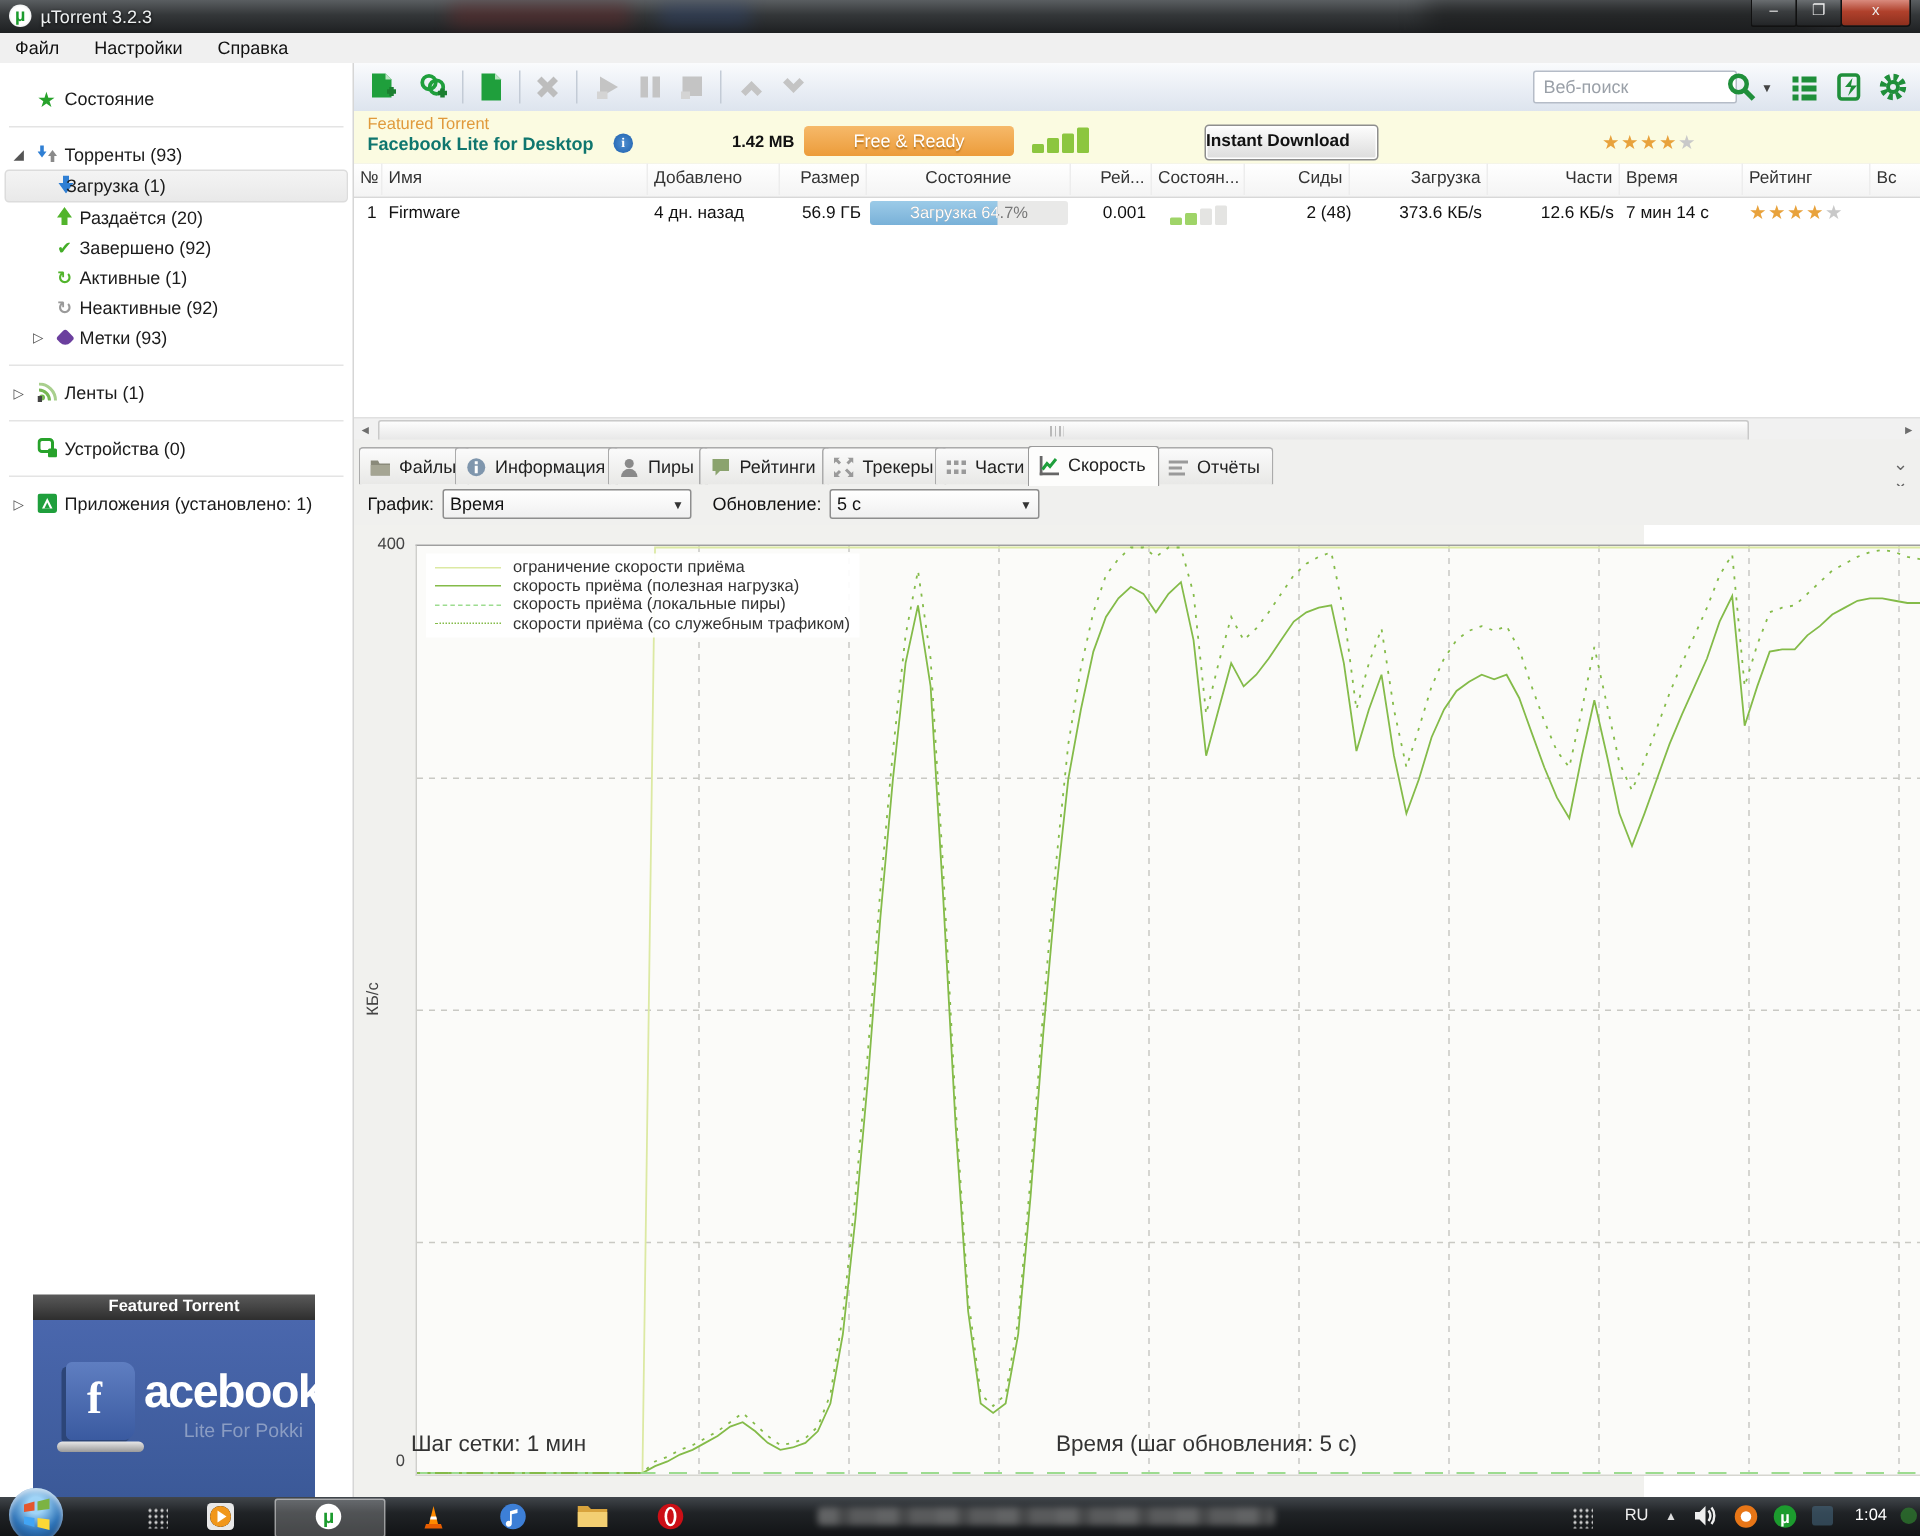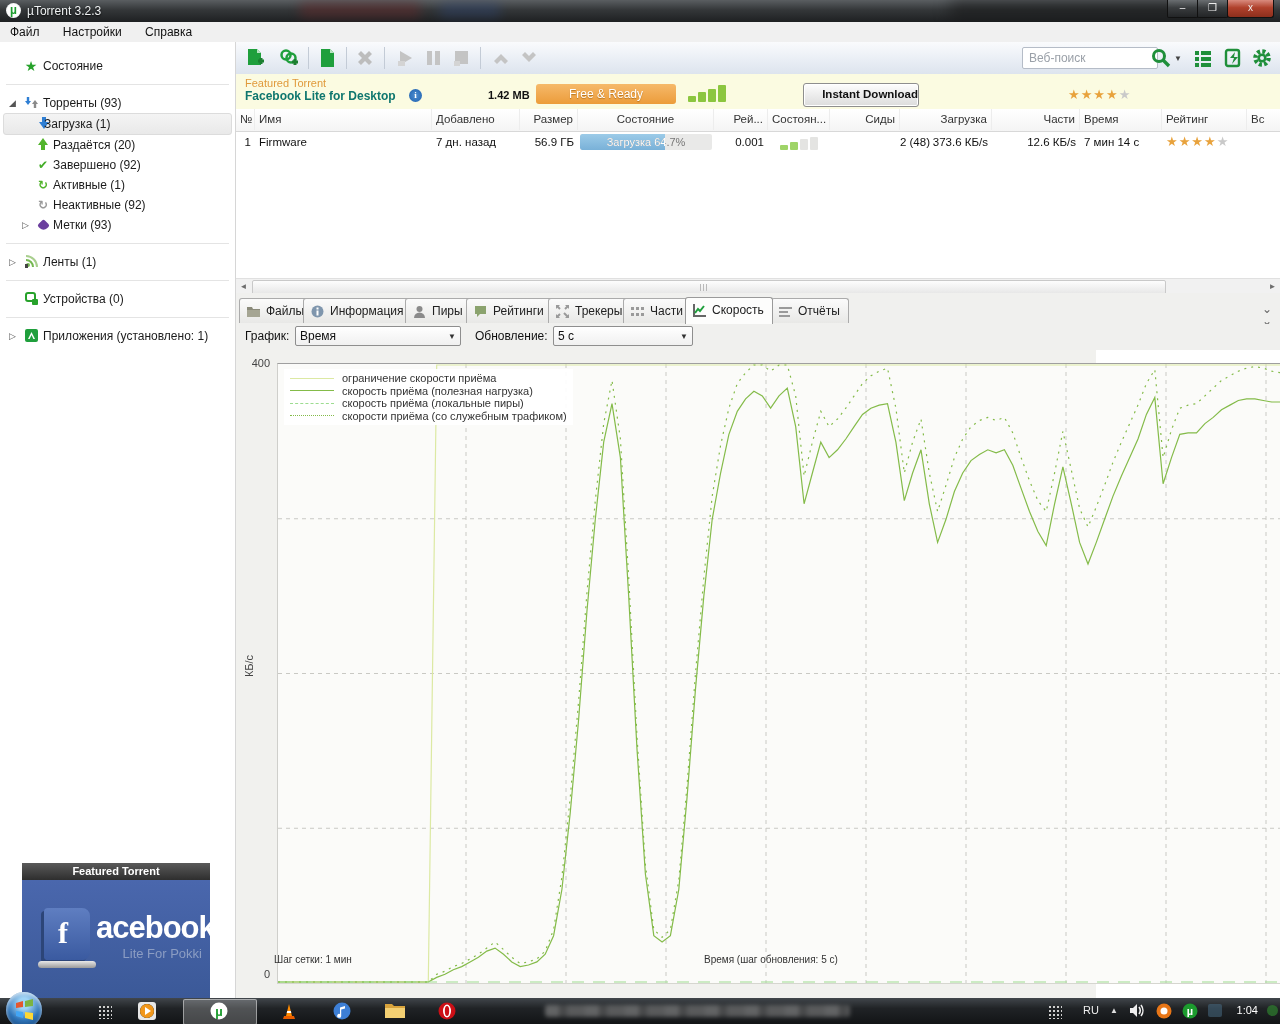--- a/index.html
+++ b/index.html
@@ -67,21 +67,21 @@
   #banner .kicker{position:absolute;left:9px;top:3px;color:#e09a3c}
   #banner .btitle{position:absolute;left:9px;top:15px;font-size:12px;font-weight:bold;color:#0f766e}
   .info-dot{position:absolute;left:173px;top:15px;width:13px;height:13px;border-radius:50%;
     background:radial-gradient(#4f8fd0,#1c5fae);color:#fff;font-size:9px;font-weight:bold;text-align:center;line-height:13px;font-family:"Liberation Serif",serif}
   #banner .bsize{position:absolute;left:252px;top:15px;font-weight:bold;color:#111}
   .free-badge{position:absolute;left:300px;top:10px;width:140px;height:20px;border-radius:3px;
     background:linear-gradient(#f6b96a,#ec9c3a);color:#fff;font-size:12px;text-align:center;line-height:20px;text-shadow:0 1px 1px #b5741f}
   .sigbars{position:absolute;display:flex;align-items:flex-end}
   .sigbars i{display:block;width:8px;margin-right:2px;border-radius:1px}
   .instant-btn{position:absolute;left:567px;top:9px;width:114px;height:22px;border:1px solid #8e8e8e;border-radius:3px;
-    background:linear-gradient(#fdfdfd,#eee 45%,#dcdcdc);font-size:11.5px;font-weight:bold;text-align:right;line-height:21px;color:#111;box-shadow:inset 0 0 0 1px #fff}
+    background:linear-gradient(#fdfdfd,#eee 45%,#dcdcdc);font-size:11.5px;font-weight:bold;text-align:left;line-height:21px;color:#111;box-shadow:inset 0 0 0 1px #fff}
   .stars{letter-spacing:1px;font-size:13px;color:#c9c9c9}
   .stars .on{color:#e8a23c}
   #banner .stars{position:absolute;left:832px;top:13px}
   
   #tbl-head{position:absolute;left:0;top:67px;width:1044px;height:22px;background:linear-gradient(#fff,#f4f4f4);
     border-bottom:1px solid #d8d8d8;font-size:11.5px;color:#333}
   .hcell{position:absolute;top:0;height:21px;line-height:21px;border-right:1px solid #ededed;padding:0 4px;box-sizing:border-box;overflow:hidden;white-space:nowrap}
   #tbl-row{position:absolute;left:0;top:89px;width:1044px;height:22px;font-size:11.5px;color:#111}
   .ccell{position:absolute;top:0;height:22px;line-height:22px;padding:0 4px;box-sizing:border-box;white-space:nowrap;overflow:hidden}
   .ra{text-align:right}.ca{text-align:center}
@@ -109,21 +109,21 @@
   .dropdown{position:absolute;top:2px;height:20px;background:linear-gradient(#fff,#f0f0f0);
     border:1px solid #8e8e8e;border-radius:2px;font-size:12px;line-height:19px;padding:0 4px;box-sizing:border-box}
   .dropdown .dd-arrow{position:absolute;right:4px;top:0;font-size:8px;color:#333;line-height:19px}
   
   #graph{position:absolute;left:0;top:308px;width:860px;height:648px;background:#f1f1ee}
   #plot{position:absolute;left:41px;top:13px;width:1002px;height:619px;background:#fbfbf9;
     border-top:1px solid #9f9f9f;border-left:1px solid #cfcfcb;border-bottom:1px solid #d6d6d0;overflow:hidden}
   #plot svg{display:block}
   .ytick{position:absolute;width:32px;text-align:right;font-size:11px;color:#444}
   #ylab{position:absolute;left:2px;top:310px;font-size:11px;color:#444;transform:rotate(-90deg)}
-  .axis-note{position:absolute;top:604px;font-size:10px;color:#333}
+  .axis-note{position:absolute;top:604px;font-size:15px;color:#333}
   #legend{position:absolute;left:6px;top:5px;background:rgba(255,255,255,.92);padding:3px 6px;font-size:11px;color:#333}
   .leg-row{display:flex;align-items:center;height:12.5px;white-space:nowrap}
   .leg-line{width:44px;margin-right:8px;border-top-width:1px;height:0}
   
   #taskbar{position:absolute;left:0;top:998px;width:1280px;height:26px;
     background:linear-gradient(#41464b,#202326 40%,#121416);color:#fff}
   .tb-app{position:absolute;top:2px;width:34px;height:22px;text-align:center}
   .tb-app svg{margin-top:2px}
   .tb-btn{position:absolute;left:183px;top:1px;width:72px;height:24px;background:rgba(255,255,255,.22);
     border:1px solid rgba(255,255,255,.45);border-radius:2px}
@@ -378,35 +378,35 @@
     <div class="hcell ra" style="left:594px;width:70px">Сиды</div>
     <div class="hcell ra" style="left:664px;width:92px">Загрузка</div>
     <div class="hcell ra" style="left:756px;width:88px">Части</div>
     <div class="hcell" style="left:844px;width:82px">Время</div>
     <div class="hcell" style="left:926px;width:85px">Рейтинг</div>
     <div class="hcell" style="left:1011px;width:33px;border-right:none">Вс</div>
   </div>
   <div id="tbl-row">
     <div class="ccell ra" style="left:0;width:19px">1</div>
     <div class="ccell" style="left:19px;width:177px">Firmware</div>
-    <div class="ccell" style="left:196px;width:88px">7 дн. назад</div>
+    <div class="ccell" style="left:196px;width:88px">4 дн. назад</div>
     <div class="ccell ra" style="left:284px;width:58px">56.9 ГБ</div>
     <div class="pbar">
       <div class="pfill" style="width: 64.7%;"></div>
       <div class="ptext">Загрузка 64.7%</div>
       <div class="ptext white">Загрузка 64.7%</div>
     </div>
     <div class="ccell ra" style="left:478px;width:54px">0.001</div>
     <div class="sigbars" style="left:544px;top:6px;height:13px">
       <i style="height:5px;background:#9fd468"></i>
         <i style="height:8px;background:#9fd468"></i>
       <i style="height:11px;background:#e4e4e2"></i>
         <i style="height:13px;background:#e4e4e2"></i>
     </div>
-    <div class="ccell ra" style="left:628px;width:70px">2 (48)</div>
+    <div class="ccell ra" style="left:599px;width:70px">2 (48)</div>
     <div class="ccell ra" style="left:664px;width:92px">373.6 КБ/s</div>
     <div class="ccell ra" style="left:756px;width:88px">12.6 КБ/s</div>
     <div class="ccell" style="left:844px;width:82px">7 мин 14 с</div>
     <div class="ccell stars" style="left:926px;width:85px"><span class="on">★</span><span class="on">★</span><span class="on">★</span><span class="on">★</span><span>★</span></div>
   </div>
 
   <div id="hscroll">
     <span class="scr-arrow" style="left:0">◄</span>
     <div class="scr-thumb">
       <div class="scr-grip"></div>

